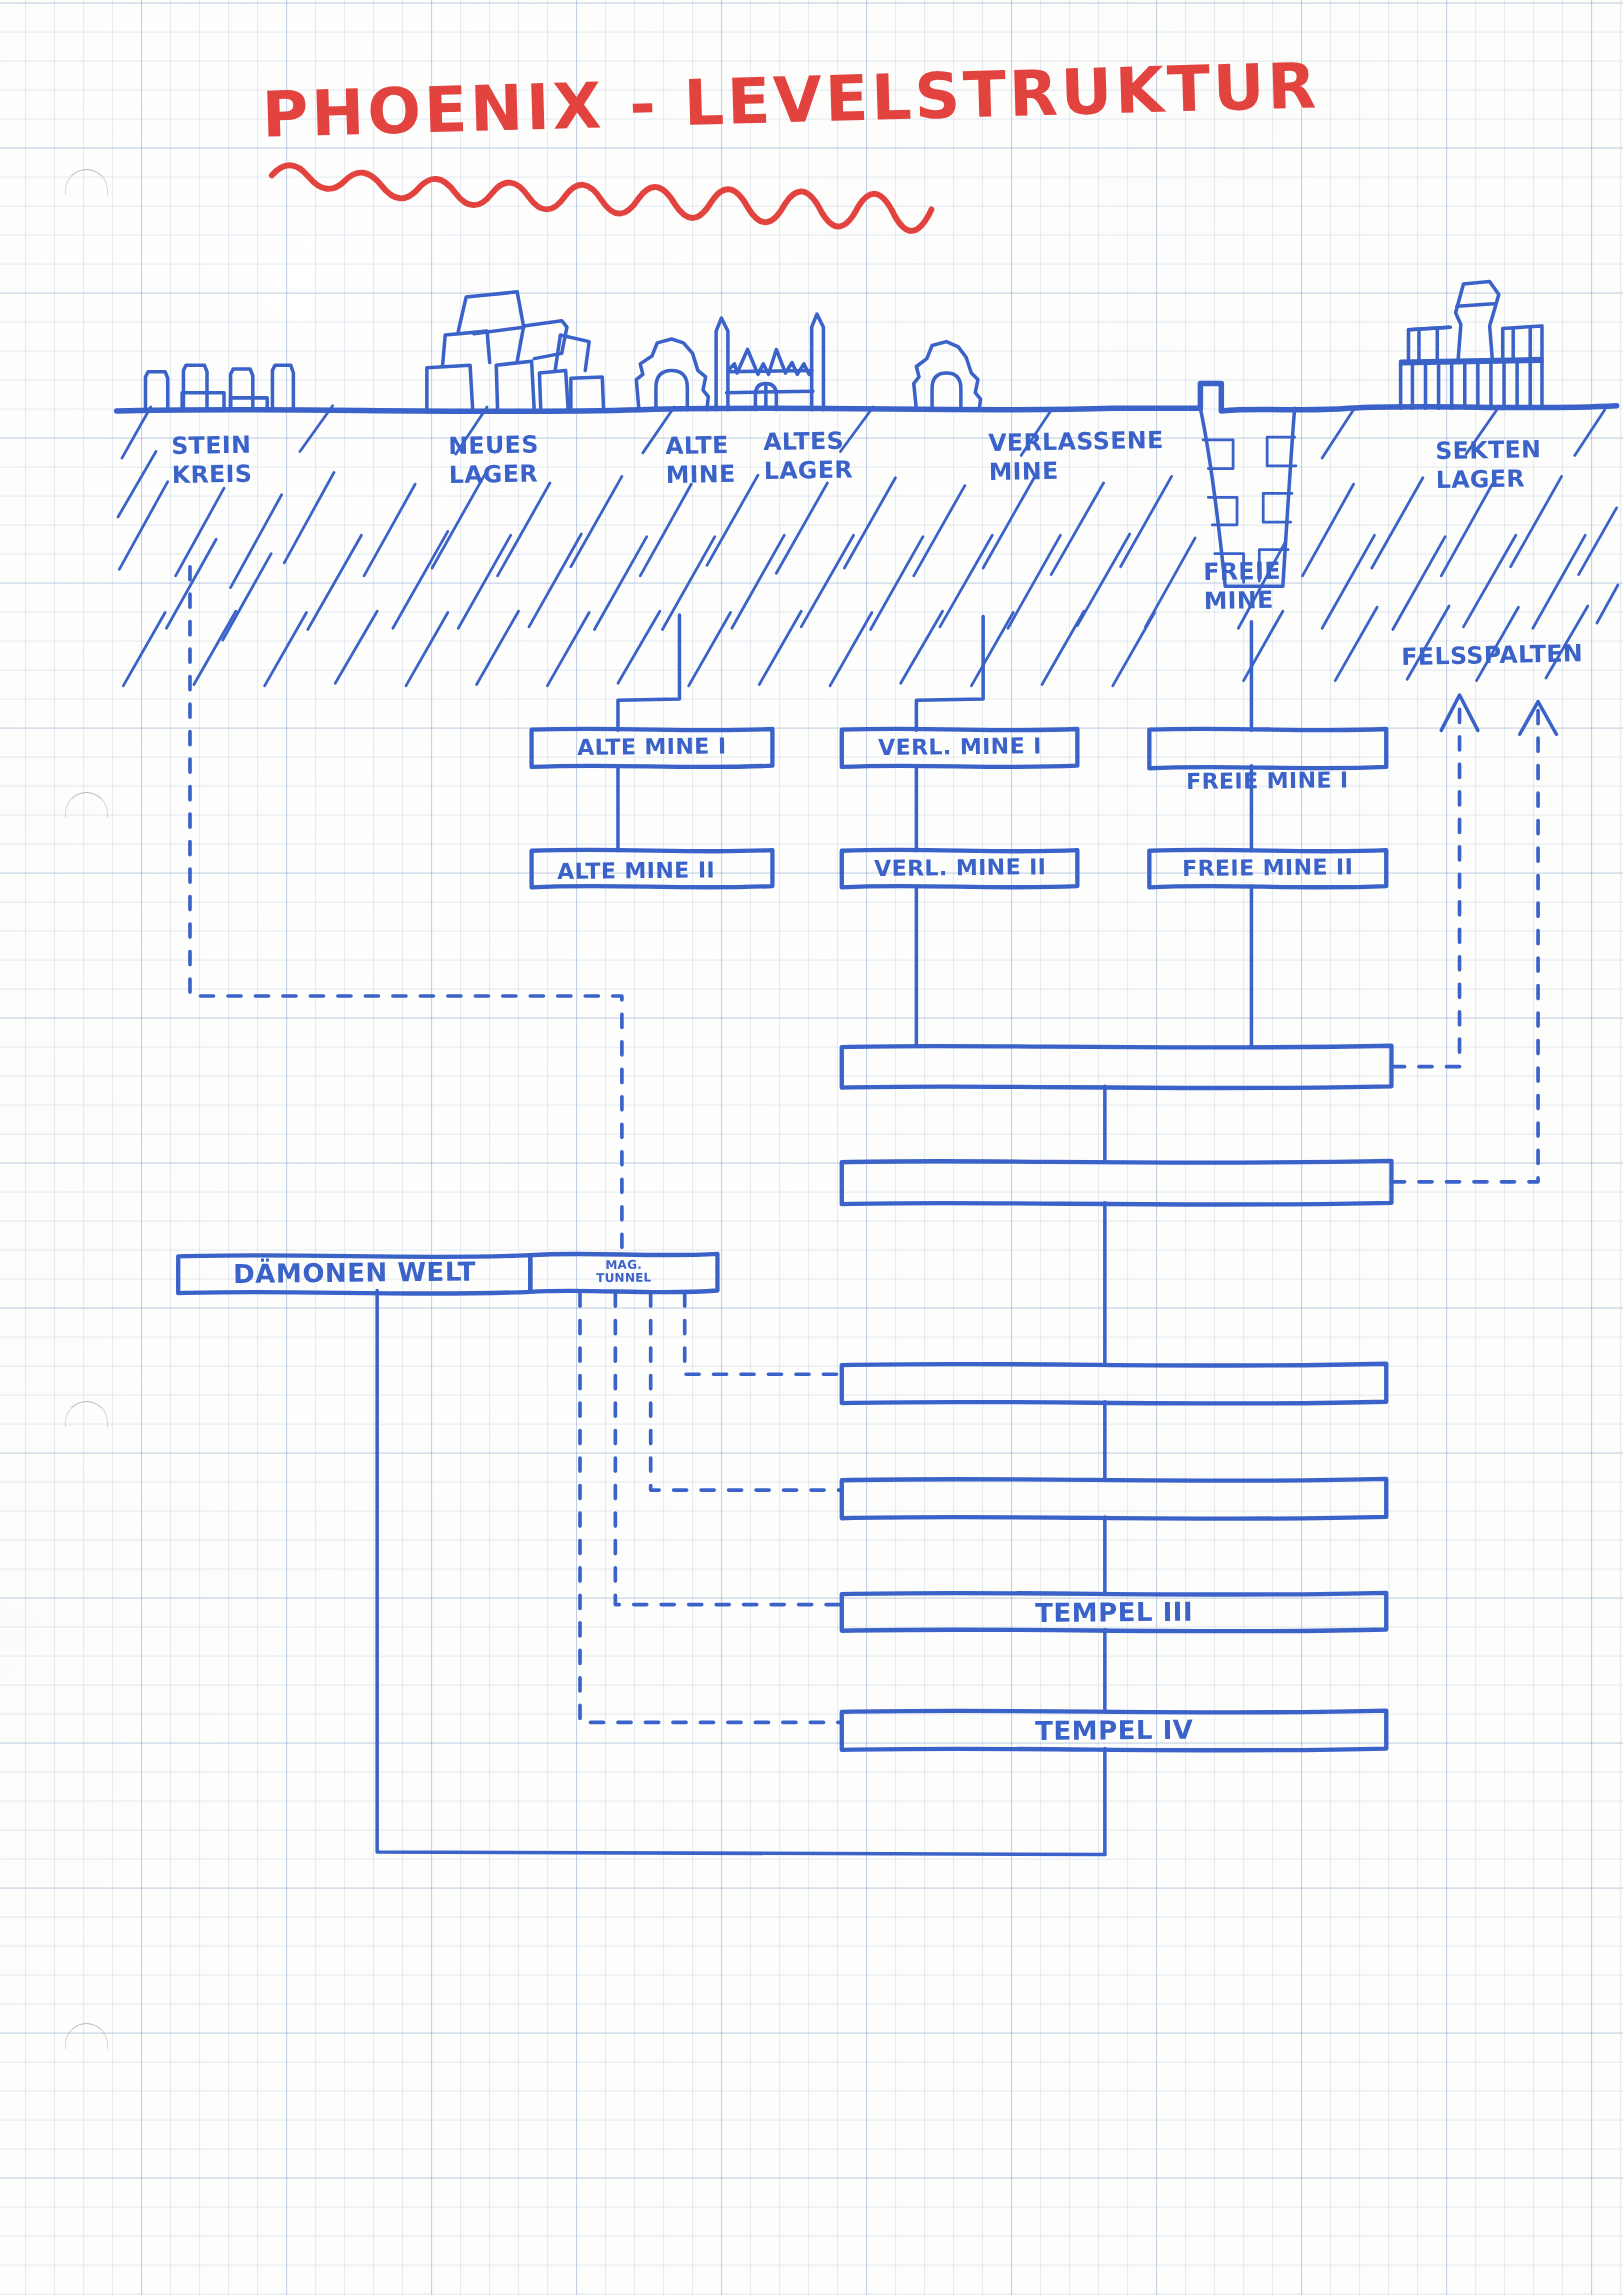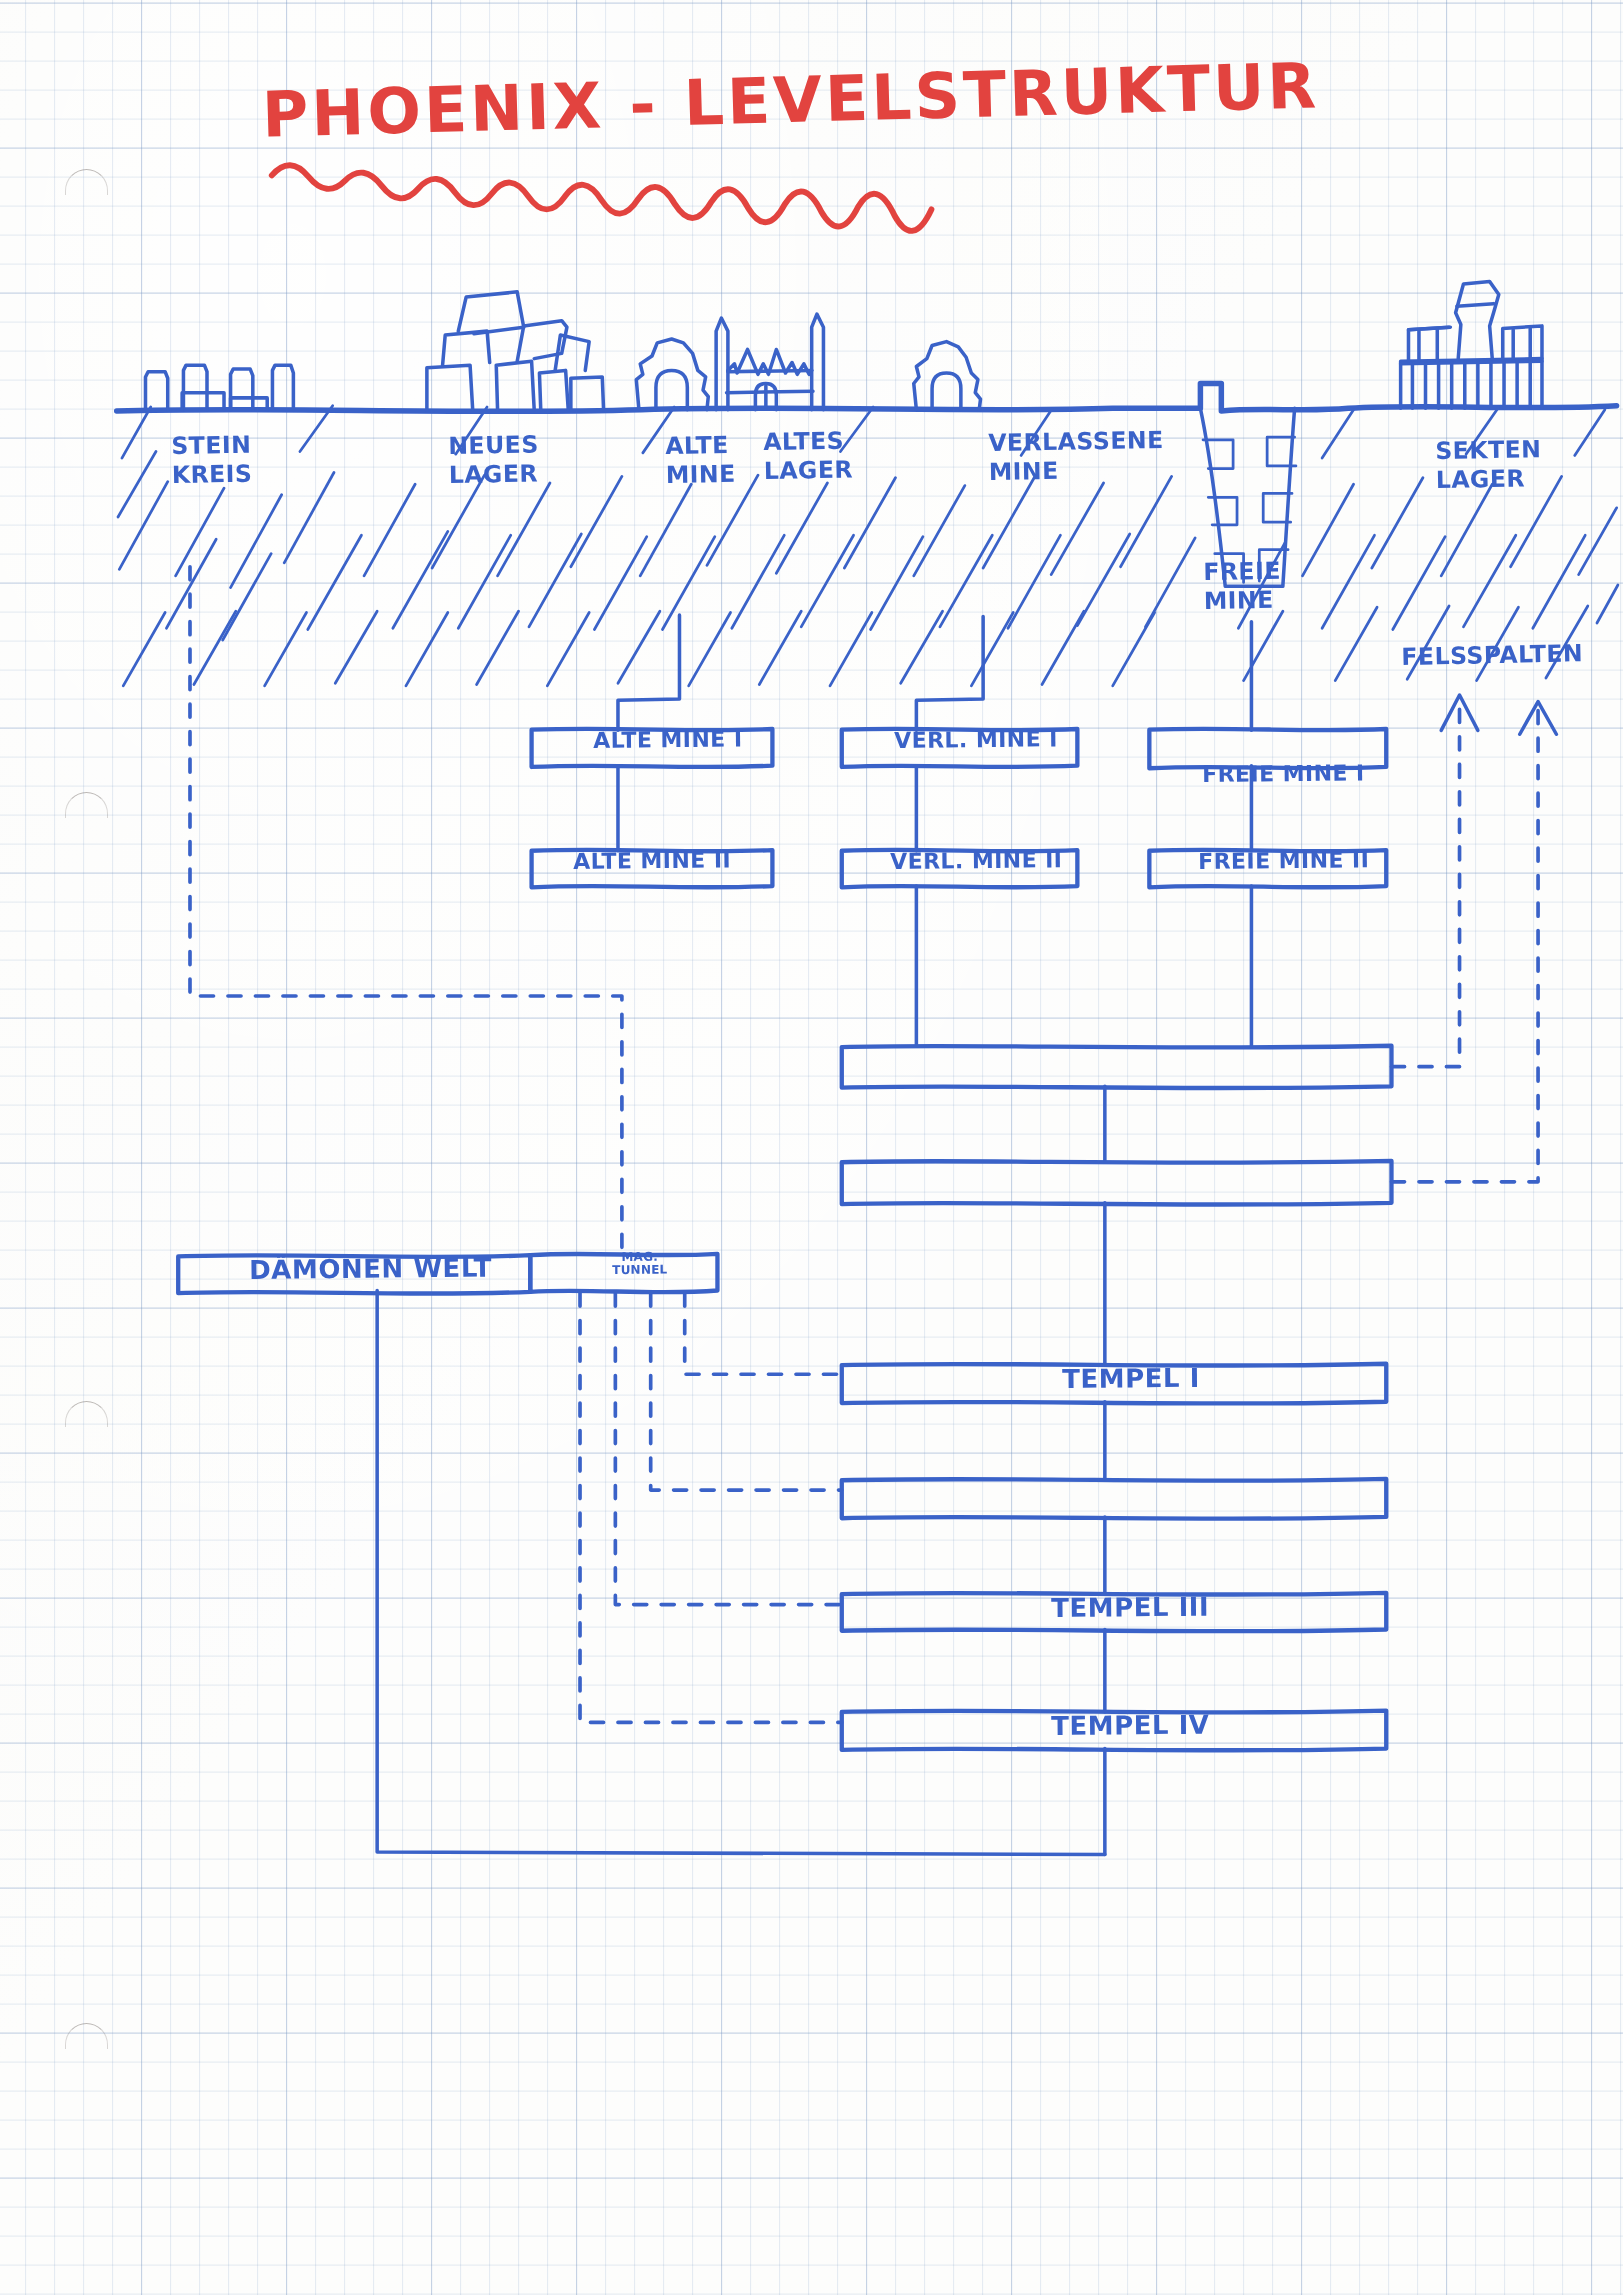--- a/index.html
+++ b/index.html
@@ -80,23 +80,22 @@
     font-weight:600;
     font-size:63px;
     letter-spacing:.05em;
     font-variant:small-caps;
     text-transform:uppercase;
     white-space:nowrap;
   }
   .tinylabel{font-size:12px;line-height:1.05;text-align:center;font-variant:small-caps;text-transform:uppercase;}
   .centerbox{
     position:absolute;
-    display:flex;align-items:flex-start;justify-content:center;
+    display:flex;align-items:center;justify-content:center;
     pointer-events:none;
-    margin-left:16px;
   }
 </style>
 </head>
 <body>
 
 <div id="page">
 
   <div id="paper-tint"></div>
   <div id="grid-fine"></div>
   <div id="grid-coarse"></div>
@@ -359,23 +358,20 @@
 
 
   <div class="centerbox" style="left:178px;top:1255px;width:352px;height:38px">
     <span class="hand boxlabel" style="position:static;font-size:26px;transform:rotate(-.6deg)">Dämonen Welt</span>
   </div>
   <div class="centerbox" style="left:531px;top:1251px;width:186px;height:42px">
     <span class="hand tinylabel" style="position:static;white-space:pre-line;transform:rotate(-.5deg)">Mag.
 Tunnel</span>
   </div>
 
-  <div class="centerbox" style="left:842px;top:1364px;width:545px;height:39px">
-    <span class="hand boxlabel" style="position:static;font-size:26px;transform:rotate(-.5deg)">Tempel  I</span>
-  </div>
   <div class="centerbox" style="left:842px;top:1711px;width:545px;height:39px">
     <span class="hand boxlabel" style="position:static;font-size:26px;transform:rotate(-.5deg)">Tempel  IV</span>
   </div>
   <div class="centerbox" style="left:842px;top:1593px;width:545px;height:39px">
     <span class="hand boxlabel" style="position:static;font-size:26px;transform:rotate(-.5deg)">Tempel  III</span>
   </div>
 
 </div>
 
 

